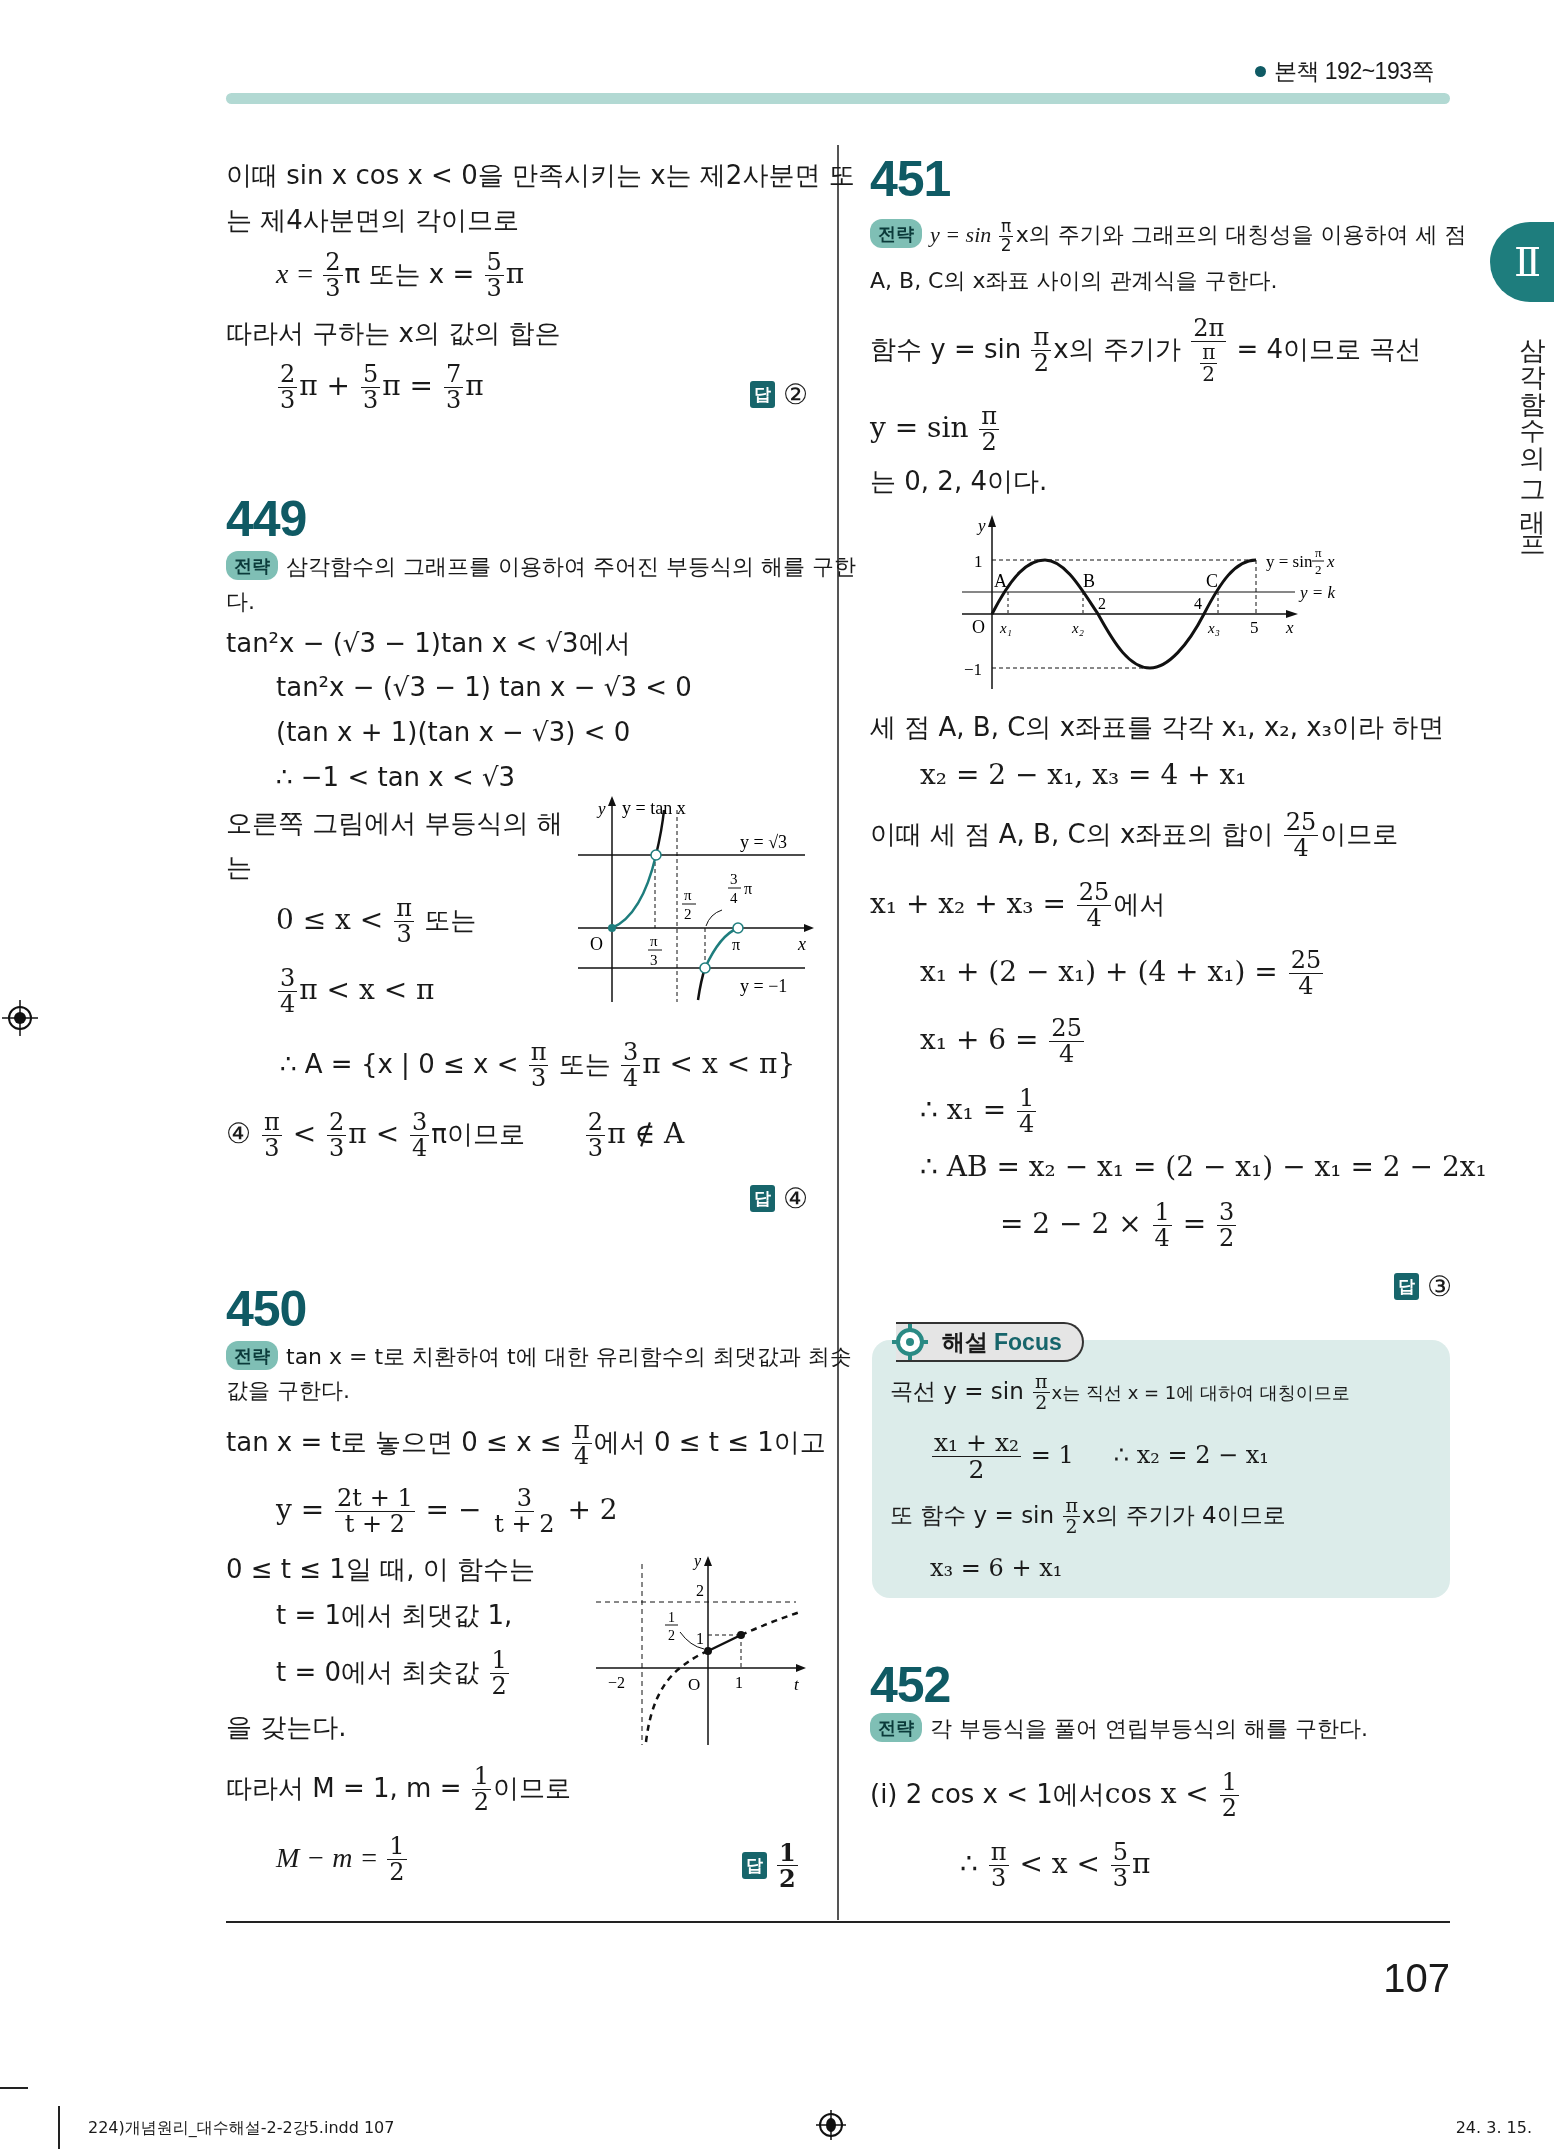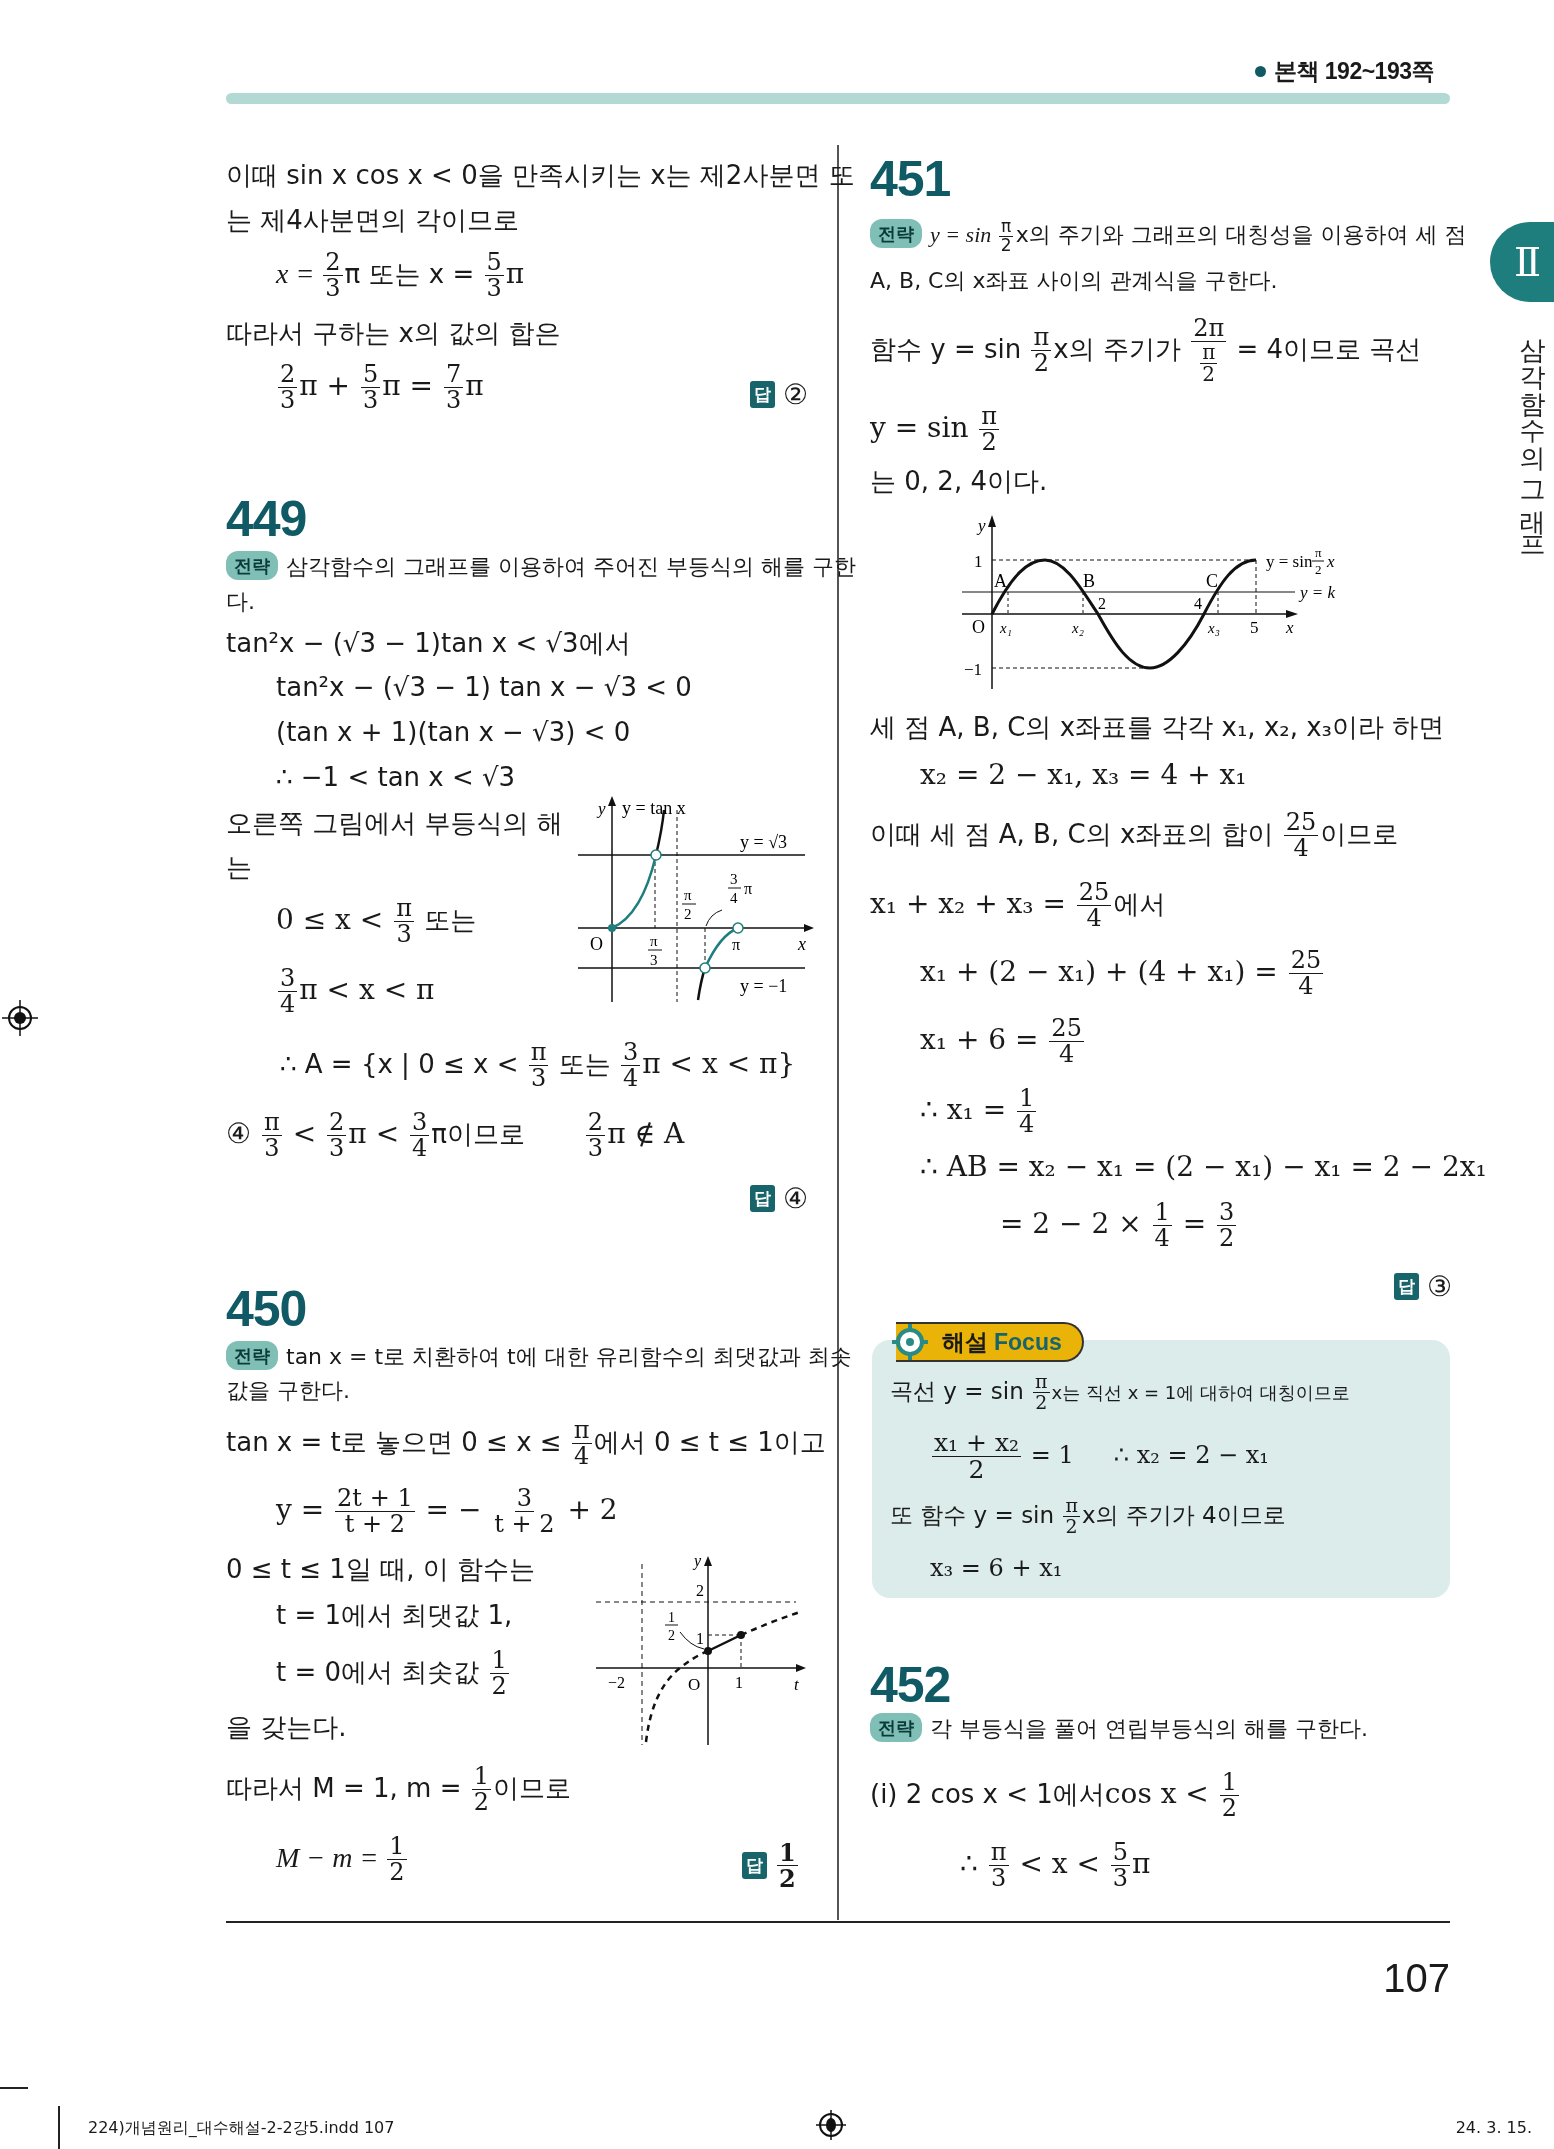--- a/index.html
+++ b/index.html
@@ -4,21 +4,21 @@
 <style>
   * { box-sizing: border-box; margin: 0; padding: 0; }
   html, body { width: 1554px; height: 2149px; background: #ffffff; overflow: hidden; }
   body { position: relative; font-family: "DejaVu Serif", "Liberation Serif", serif; color: #1a1a1a; }
   .abs { position: absolute; }
   .sans { font-family: "Liberation Sans", "DejaVu Sans", sans-serif; }
   .serif { font-family: "Liberation Serif", "DejaVu Serif", serif; }
   i.v { font-style: italic; font-family: "Liberation Serif", serif; }
 
   
-  .header-label { right: 120px; top: 56px; font-size: 23px; font-weight: bold; display: flex; align-items: center; gap: 8px; letter-spacing: -0.5px; }
+  .header-label { right: 120px; top: 56px; font-size: 23px; font-weight: normal; display: flex; align-items: center; gap: 8px; letter-spacing: -0.5px; }
   .header-dot { width: 11px; height: 11px; border-radius: 50%; background: #0f5a64; }
   .header-bar { left: 226px; top: 93px; width: 1224px; height: 11px; border-radius: 6px; background: #b2d9d3; }
 
   
   .side-tab { left: 1490px; top: 222px; width: 80px; height: 80px; border-radius: 40px 0 0 40px; background: #1e7d7d; color: #fff; font-size: 40px; display: flex; align-items: center; padding-left: 24px; }
   .side-label { left: 1516px; top: 320px; writing-mode: vertical-rl; font-size: 24px; letter-spacing: 1px; color: #222; }
 
   
   .col-divider { left: 837px; top: 145px; width: 2px; height: 1775px; background: #555; }
   .bottom-rule { left: 226px; top: 1921px; width: 1224px; height: 2px; background: #222; }
@@ -30,21 +30,21 @@
   .strategy { font-family: "DejaVu Sans", sans-serif; font-size: 22px; white-space: nowrap; line-height: 1.5; }
   .strategy-badge { display: inline-block; background: #7fbfb5; color: #0b3a3a; font-weight: bold; font-size: 18px; padding: 1px 8px; border-radius: 12px; margin-right: 8px; vertical-align: 2px; }
   .answer { display: flex; align-items: center; gap: 8px; font-size: 28px; }
   .answer-badge { display: inline-block; background: #17656b; color: #fff; font-family: "DejaVu Sans", sans-serif; font-size: 17px; font-weight: bold; padding: 2px 4px; border-radius: 3px; }
 
   .frac { display: inline-flex; flex-direction: column; align-items: center; vertical-align: middle; font-size: 24px; line-height: 1.05; margin: 0 2px; }
   .frac .num { border-bottom: 1.5px solid #1a1a1a; padding: 0 2px; }
   .frac .den { padding: 0 2px; }
 
   .focus-box { left: 872px; top: 1340px; width: 578px; height: 258px; background: #dcecea; border-radius: 18px; }
-  .focus-title { left: 896px; top: 1322px; height: 40px; padding: 0 20px 0 46px; background: #eab308; border: 2px solid #333; border-left: none; border-radius: 0 22px 22px 0; font-family: "DejaVu Sans", sans-serif; font-weight: bold; font-size: 23px; display: flex; align-items: center; gap: 6px; }
+  .focus-title { left: 896px; top: 1322px; height: 40px; padding: 0 20px 0 46px; background: #e5e5e5; border: 2px solid #333; border-left: none; border-radius: 0 22px 22px 0; font-family: "DejaVu Sans", sans-serif; font-weight: bold; font-size: 23px; display: flex; align-items: center; gap: 6px; }
   .focus-title .accent { color: #17656b; font-family: "Liberation Sans", sans-serif; }
   .focus-icon { left: 890px; top: 1322px; width: 40px; height: 40px; }
 
   .page-num { right: 104px; top: 1956px; font-family: "Liberation Sans", sans-serif; font-size: 40px; }
   .footer-file { left: 88px; top: 2118px; font-family: "DejaVu Sans", sans-serif; font-size: 16px; }
   .footer-date { right: 22px; top: 2118px; font-family: "DejaVu Sans", sans-serif; font-size: 16px; }
   .crop-v { left: 58px; top: 2106px; width: 2px; height: 43px; background: #222; }
   .crop-h { left: 0; top: 2087px; width: 28px; height: 2px; background: #222; }
 </style>
 </head>

